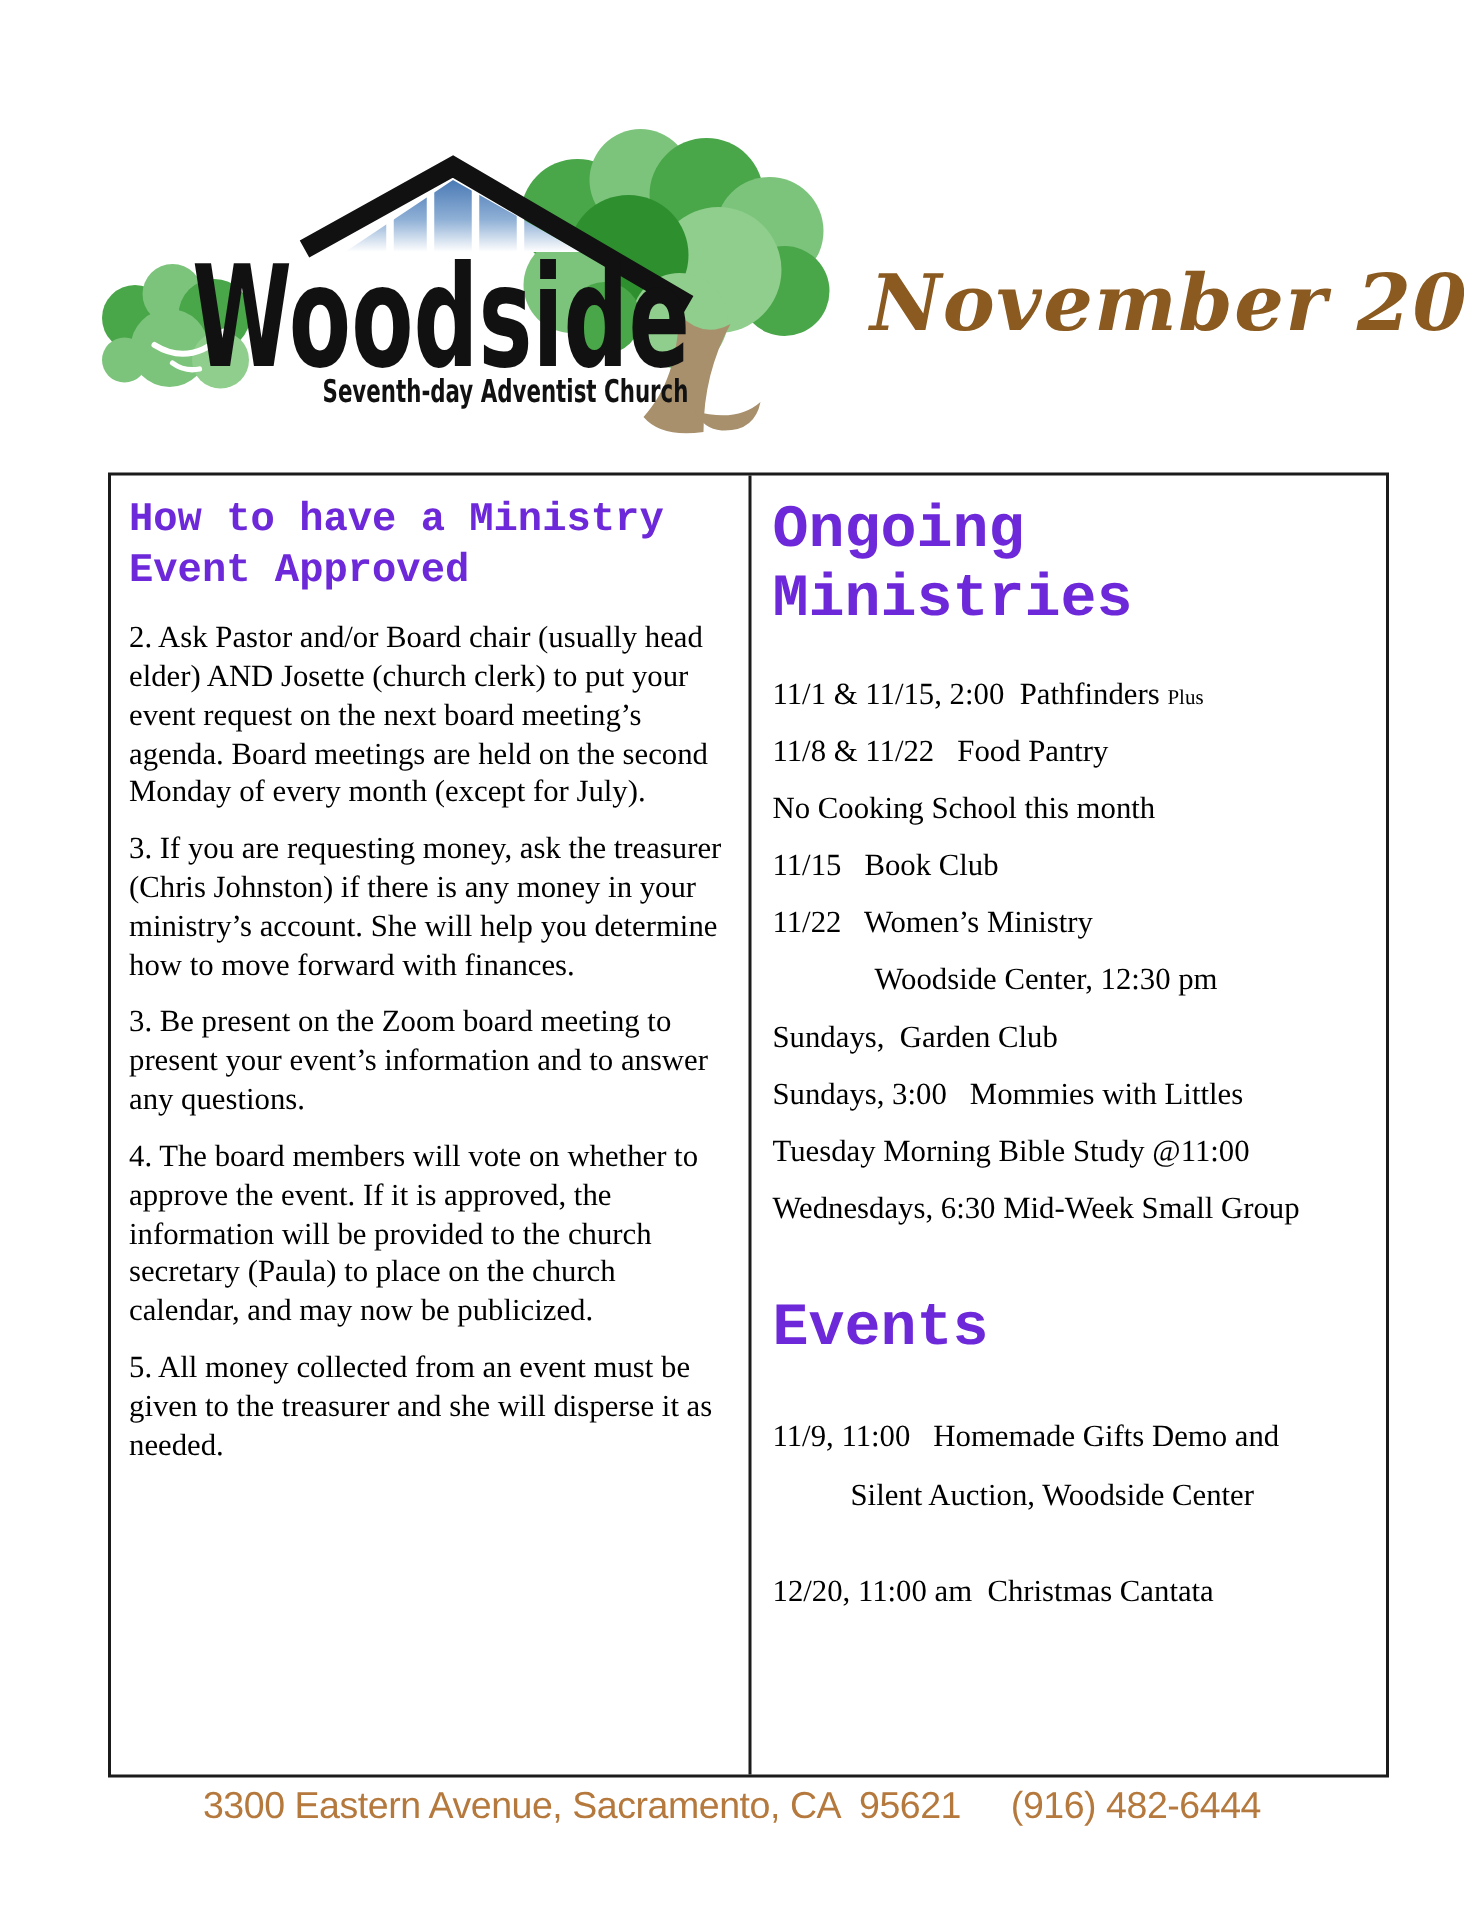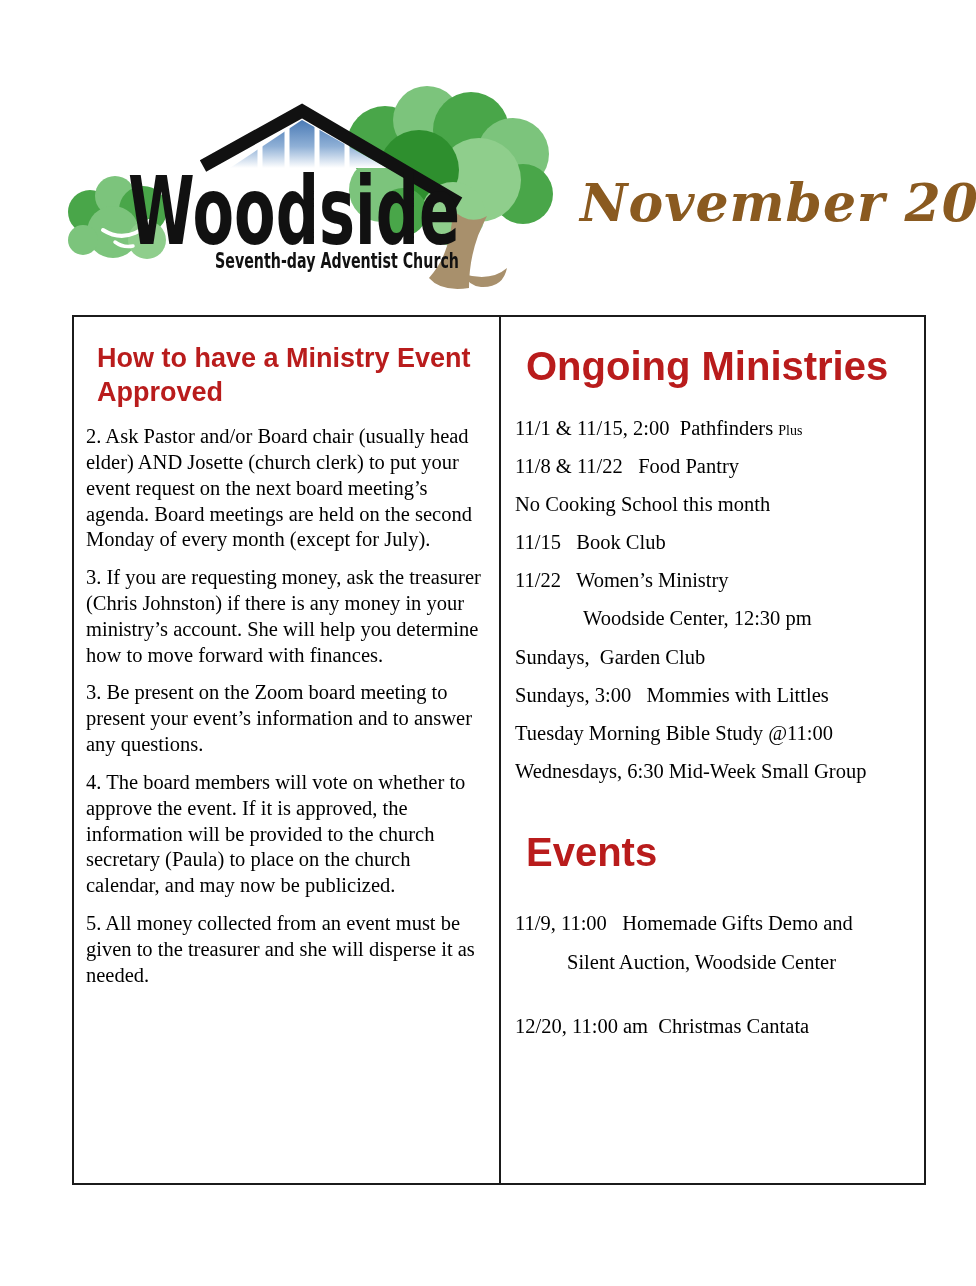--- a/index.html
+++ b/index.html
@@ -19,22 +19,22 @@
     position:absolute;left:72px;top:315px;width:854px;height:870px;
     border:2.5px solid #1b1b1b;box-sizing:border-box;display:flex;
   }
   .col{box-sizing:border-box;}
   .col.left{
     width:427px;border-right:2.5px solid #1b1b1b;
     padding:13px 14px 0 12px;
   }
   .col.right{flex:1;padding:15px 8px 0 14px;}
   h2.section-heading{
-    margin:11px;color:#b91c1c;font-weight:bold;
-    font-family:Liberation Sans, sans-serif;
+    margin:0;color:#6d28d9;font-weight:bold;
+    font-family:Liberation Mono, monospace;
   }
   .left-heading{font-size:27px;line-height:1.26;margin-bottom:15px !important;}
   .right-heading{font-size:40px;line-height:1.15;margin-bottom:27px !important;}
   .events-heading{margin-top:46px !important;margin-bottom:36px !important;}
   .para{
     font-size:20.5px;line-height:1.26;margin:0 0 12px 0;
     white-space:pre-line;
   }
   .line{
     font-size:20.5px;line-height:1.2;margin:0 0 13.5px 0;
@@ -145,14 +145,15 @@
       <h2 class="section-heading right-heading events-heading">Events</h2>
       <div id="events-list">
           <div class="line"><span>11/9, 11:00   Homemade Gifts Demo and</span></div>
           <div class="line i2"><span>Silent Auction, Woodside Center</span></div>
           <div class="line gap"><span>12/20, 11:00 am  Christmas Cantata</span></div>
         </div>
     </section>
 
   </div>
 
+  <div class="footer">3300 Eastern Avenue, Sacramento, CA  95621     (916) 482-6444</div>
 
 </div>
 
 </body></html>

